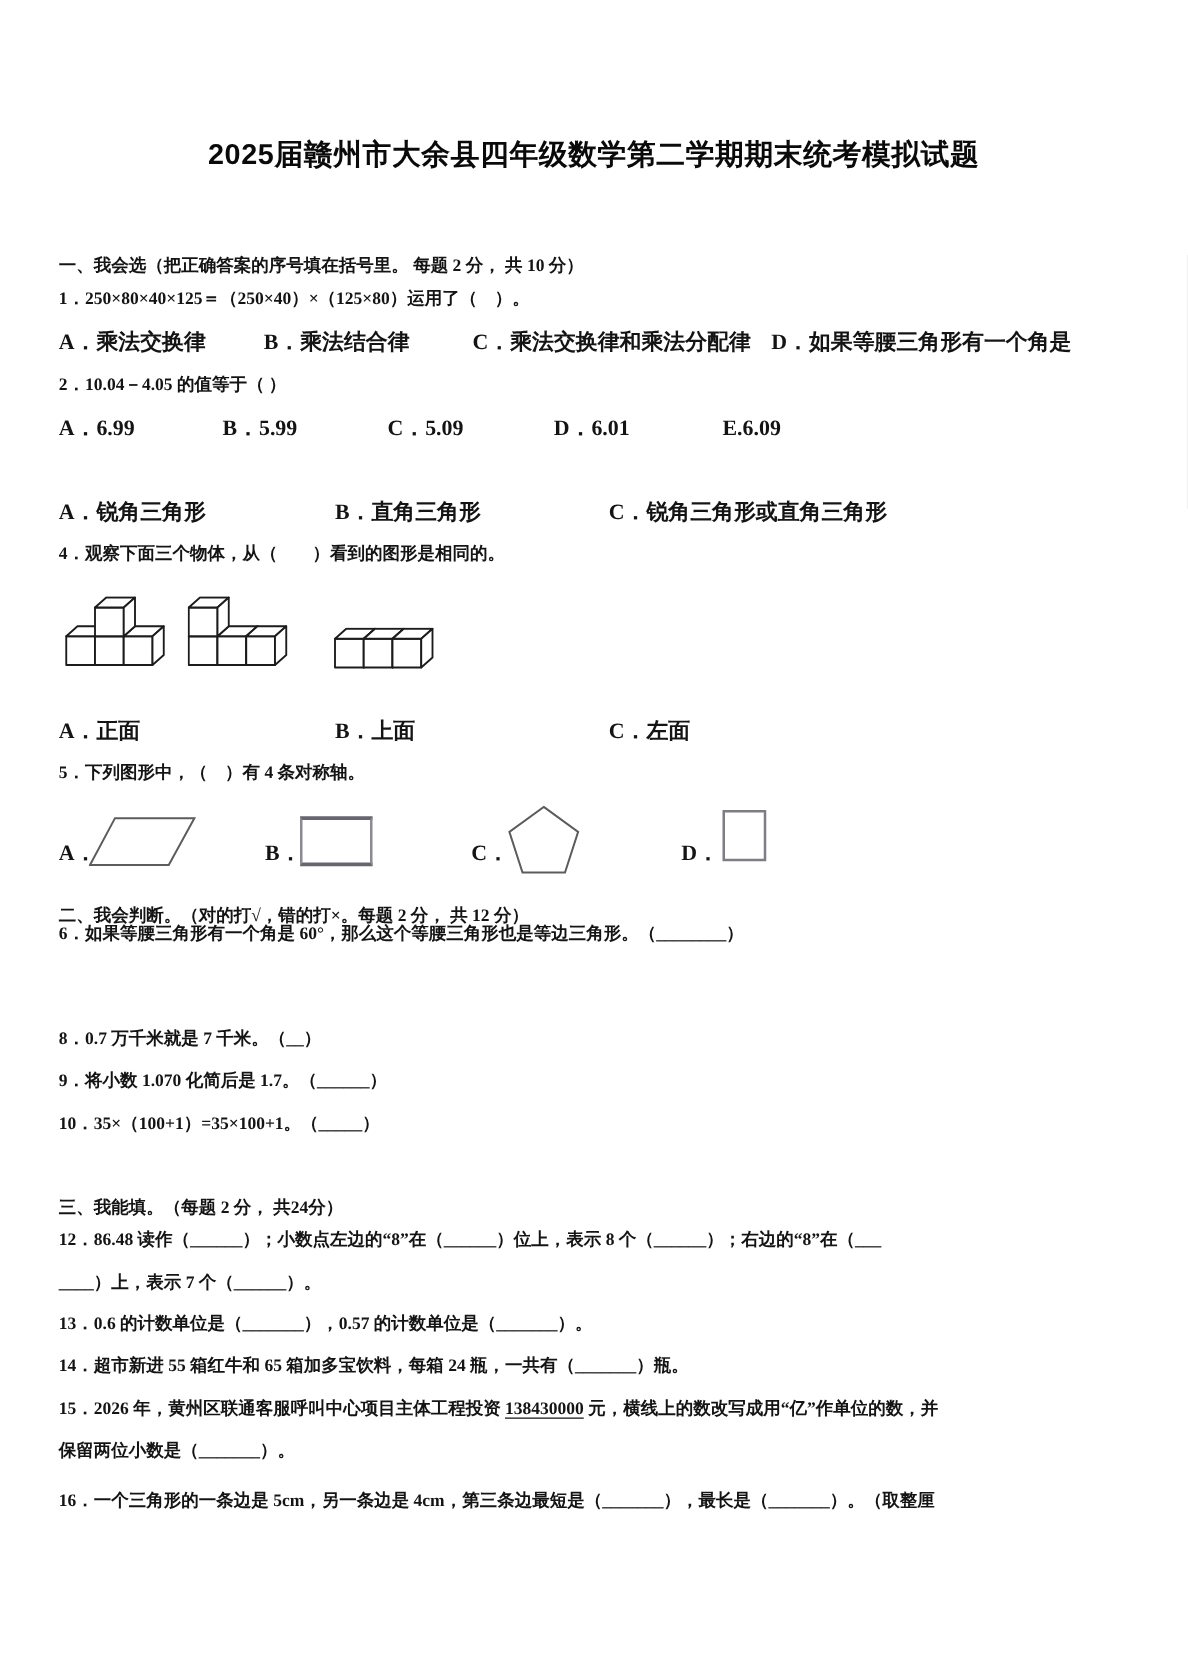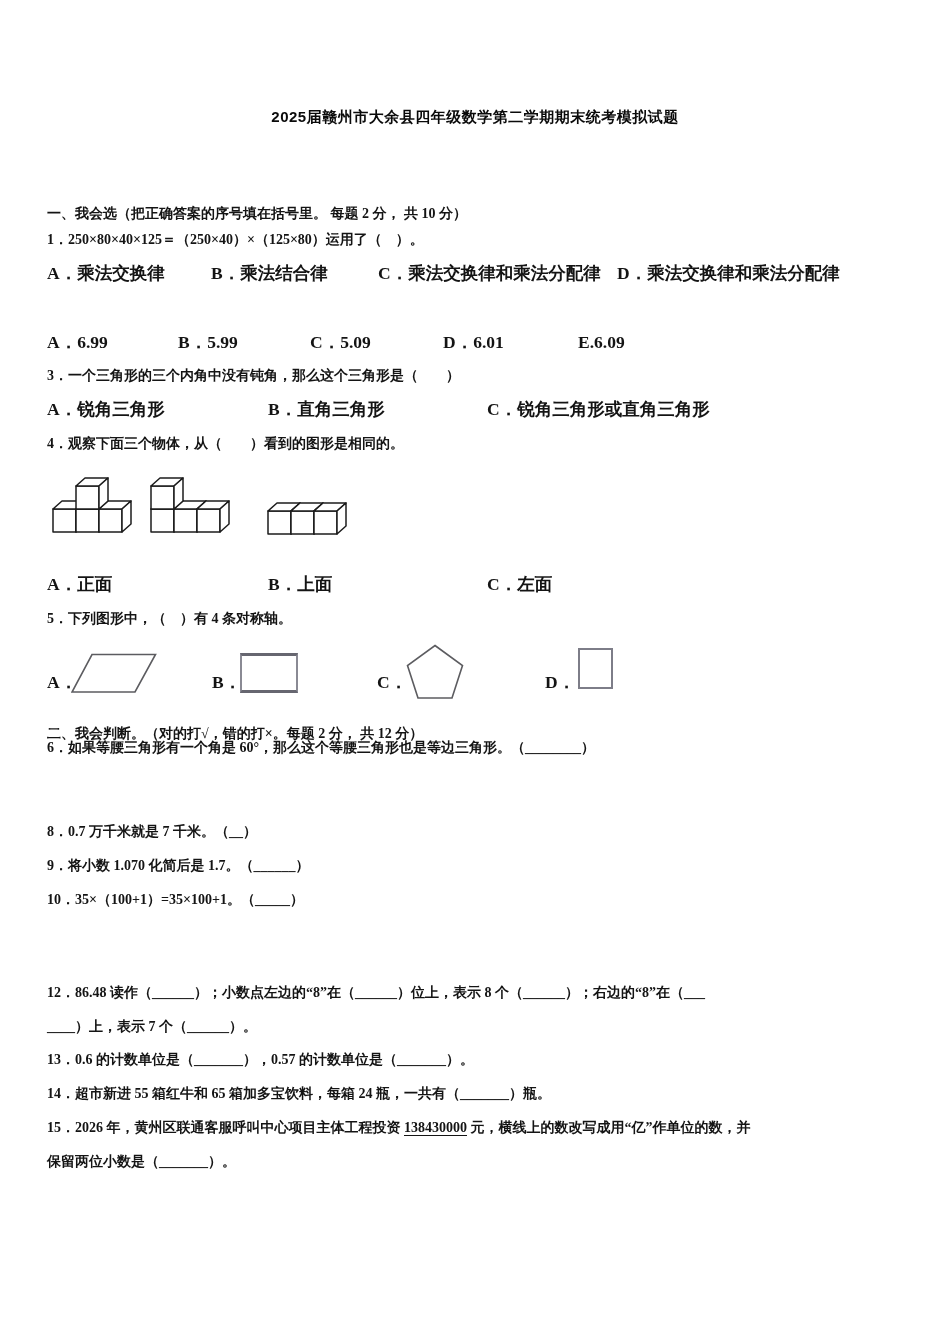--- a/index.html
+++ b/index.html
@@ -4,21 +4,21 @@
 <style>
   html,body{margin:0;padding:0;background:#e8e8e8;}
   .page{
     position:relative;width:950px;height:1344px;background:#ffffff;
     margin:0 auto;overflow:hidden;color:#141414;
     font-family:"Liberation Serif","DejaVu Serif",serif;font-weight:700;
   }
   .title{
     position:absolute;left:0;right:0;top:108px;margin:0;text-align:center;
     font-family:"Liberation Sans","DejaVu Sans",sans-serif;
-    font-size:15px;font-weight:700;letter-spacing:0.5px;color:#0a0a0a;
+    font-size:23px;font-weight:700;letter-spacing:0.5px;color:#0a0a0a;
   }
   .line{
     position:absolute;left:47px;right:30px;
     font-size:14px;line-height:21px;white-space:nowrap;
   }
   .optrow{position:absolute;left:47px;right:0;height:22px;font-size:17.5px;line-height:21px;}
   .opt{position:absolute;top:0;white-space:nowrap;}
   .figrow,.shaperow{position:absolute;left:0;right:0;}
   .figrow{top:468px;height:100px;}
   .shaperow{top:640px;height:78px;}
@@ -37,30 +37,30 @@
 <div class="page">
 
   <h1 class="title">2025届赣州市大余县四年级数学第二学期期末统考模拟试题</h1>
 
   <div class="line" style="top:203px">一、我会选（把正确答案的序号填在括号里。 每题 2 分， 共 10 分）</div>
   <div class="line" style="top:229px">1．250×80×40×125＝（250×40）×（125×80）运用了（　）。</div>
   <div class="optrow" style="top:263px">
     <span class="opt" style="left:0">A．乘法交换律</span>
     <span class="opt" style="left:164px">B．乘法结合律</span>
     <span class="opt" style="left:331px">C．乘法交换律和乘法分配律</span>
-    <span class="opt" style="left:570px">D．乘法交换律和乘法分配律</span>
+    <span class="opt" style="left:570px">D．如果等腰三角形有一个角是</span>
   </div>
+  <div class="line" style="top:298px">2．10.04－4.05 的值等于（ ）</div>
   <div class="optrow" style="top:332px">
     <span class="opt" style="left:0">A．6.99</span>
     <span class="opt" style="left:131px">B．5.99</span>
     <span class="opt" style="left:263px">C．5.09</span>
     <span class="opt" style="left:396px">D．6.01</span>
     <span class="opt" style="left:531px">E.6.09</span>
   </div>
-  <div class="line" style="top:365px">3．一个三角形的三个内角中没有钝角，那么这个三角形是（　　）</div>
   <div class="optrow" style="top:399px">
     <span class="opt" style="left:0">A．锐角三角形</span>
     <span class="opt" style="left:221px">B．直角三角形</span>
     <span class="opt" style="left:440px">C．锐角三角形或直角三角形</span>
   </div>
   <div class="line" style="top:433px">4．观察下面三个物体，从（　　）看到的图形是相同的。</div>
 
   <div class="figrow">
 
     <svg class="fig cube-svg" style="left:52px;top:9px" width="82" height="57" viewBox="0 0 82 57">
@@ -128,22 +128,24 @@
     <span class="shape-label" style="left:545px;top:30px">D．</span>
     <div class="shape-square" style="left:578px;top:8px;width:35px;height:41px"></div>
   </div>
 
   <div class="line" style="top:723px">二、我会判断。（对的打√，错的打×。每题 2 分， 共 12 分）</div>
   <div class="line" style="top:737px">6．如果等腰三角形有一个角是 60°，那么这个等腰三角形也是等边三角形。（________）</div>
   <div class="line" style="top:821px">8．0.7 万千米就是 7 千米。（__）</div>
   <div class="line" style="top:855px">9．将小数 1.070 化简后是 1.7。（______）</div>
   <div class="line" style="top:889px">10．35×（100+1）=35×100+1。（_____）</div>
 
+  <div class="line" style="top:956px">三、我能填。（每题 2 分， 共24分）</div>
   <div class="line" style="top:982px">12．86.48 读作（______）；小数点左边的“8”在（______）位上，表示 8 个（______）；右边的“8”在（___</div>
   <div class="line" style="top:1016px">____）上，表示 7 个（______）。</div>
   <div class="line" style="top:1049px">13．0.6 的计数单位是（_______），0.57 的计数单位是（_______）。</div>
   <div class="line" style="top:1083px">14．超市新进 55 箱红牛和 65 箱加多宝饮料，每箱 24 瓶，一共有（_______）瓶。</div>
   <div class="line" style="top:1117px">
     <span>15．2026 年，黄州区联通客服呼叫中心项目主体工程投资 </span><span class="und">138430000</span><span> 元，横线上的数改写成用“亿”作单位的数，并</span>
   </div>
   <div class="line" style="top:1151px">保留两位小数是（_______）。</div>
+  <div class="line" style="top:1191px">16．一个三角形的一条边是 5cm，另一条边是 4cm，第三条边最短是（_______），最长是（_______）。（取整厘</div>
 
 </div>
 
 </body></html>

